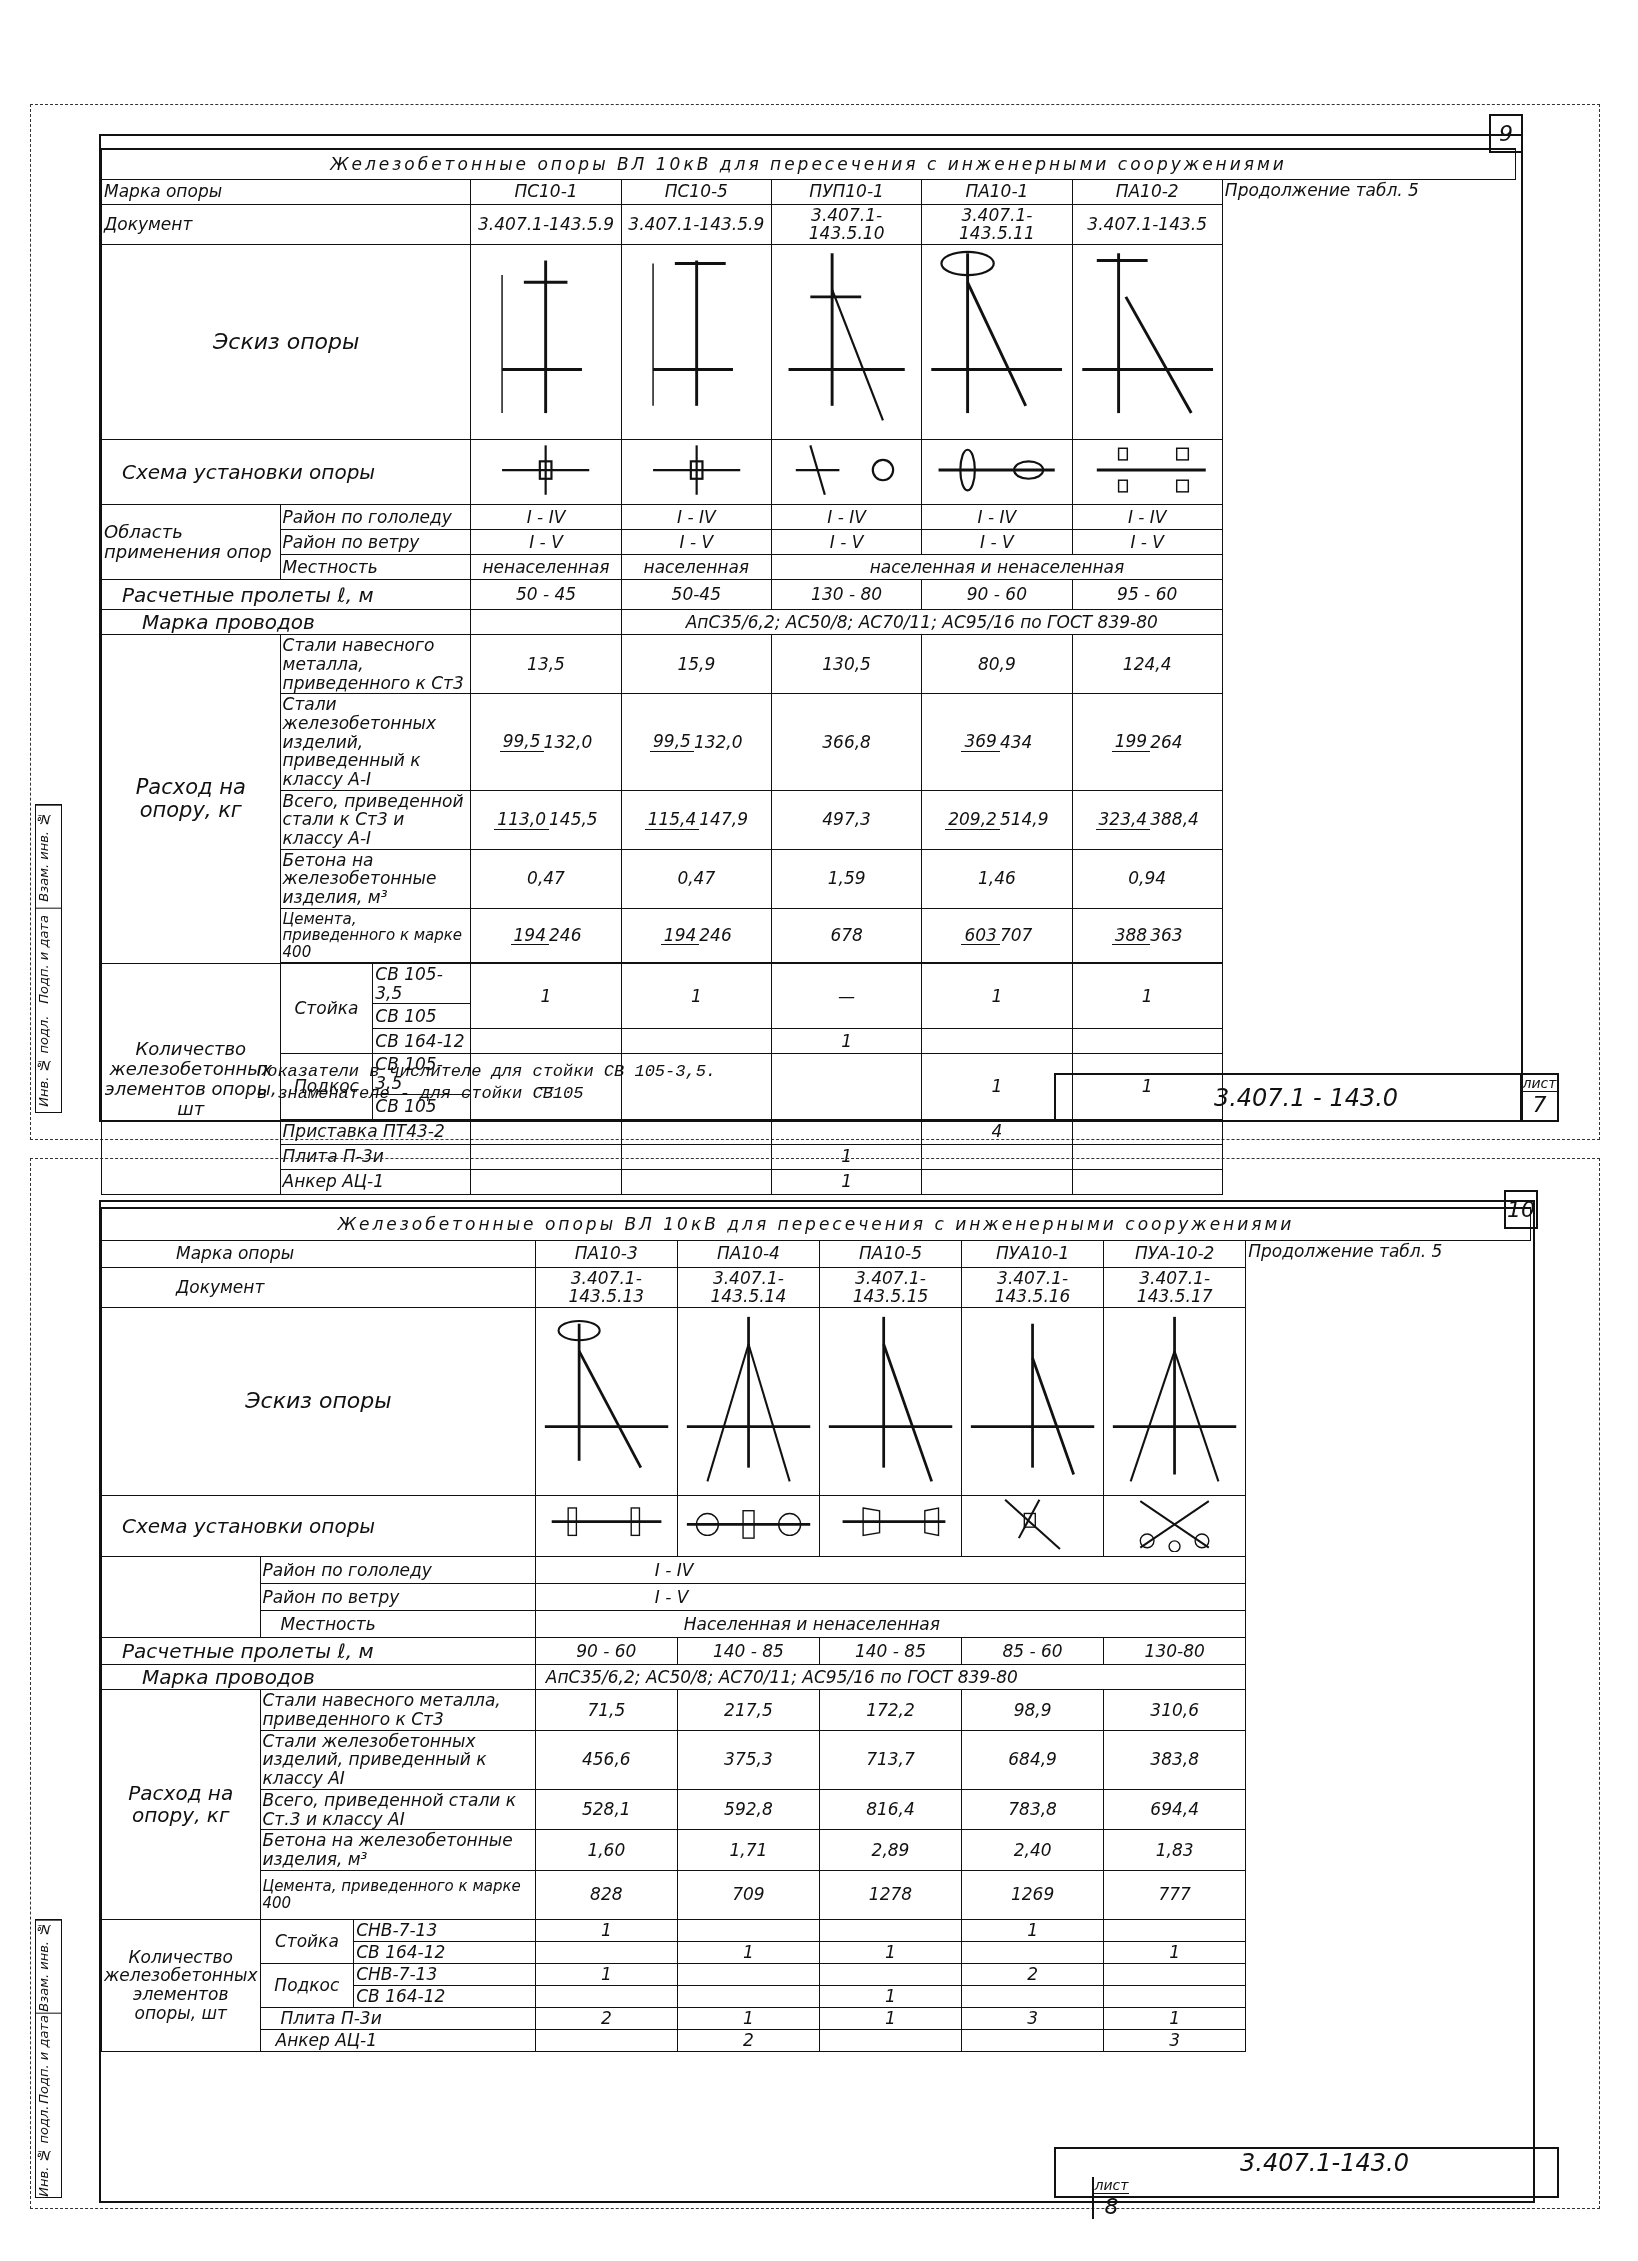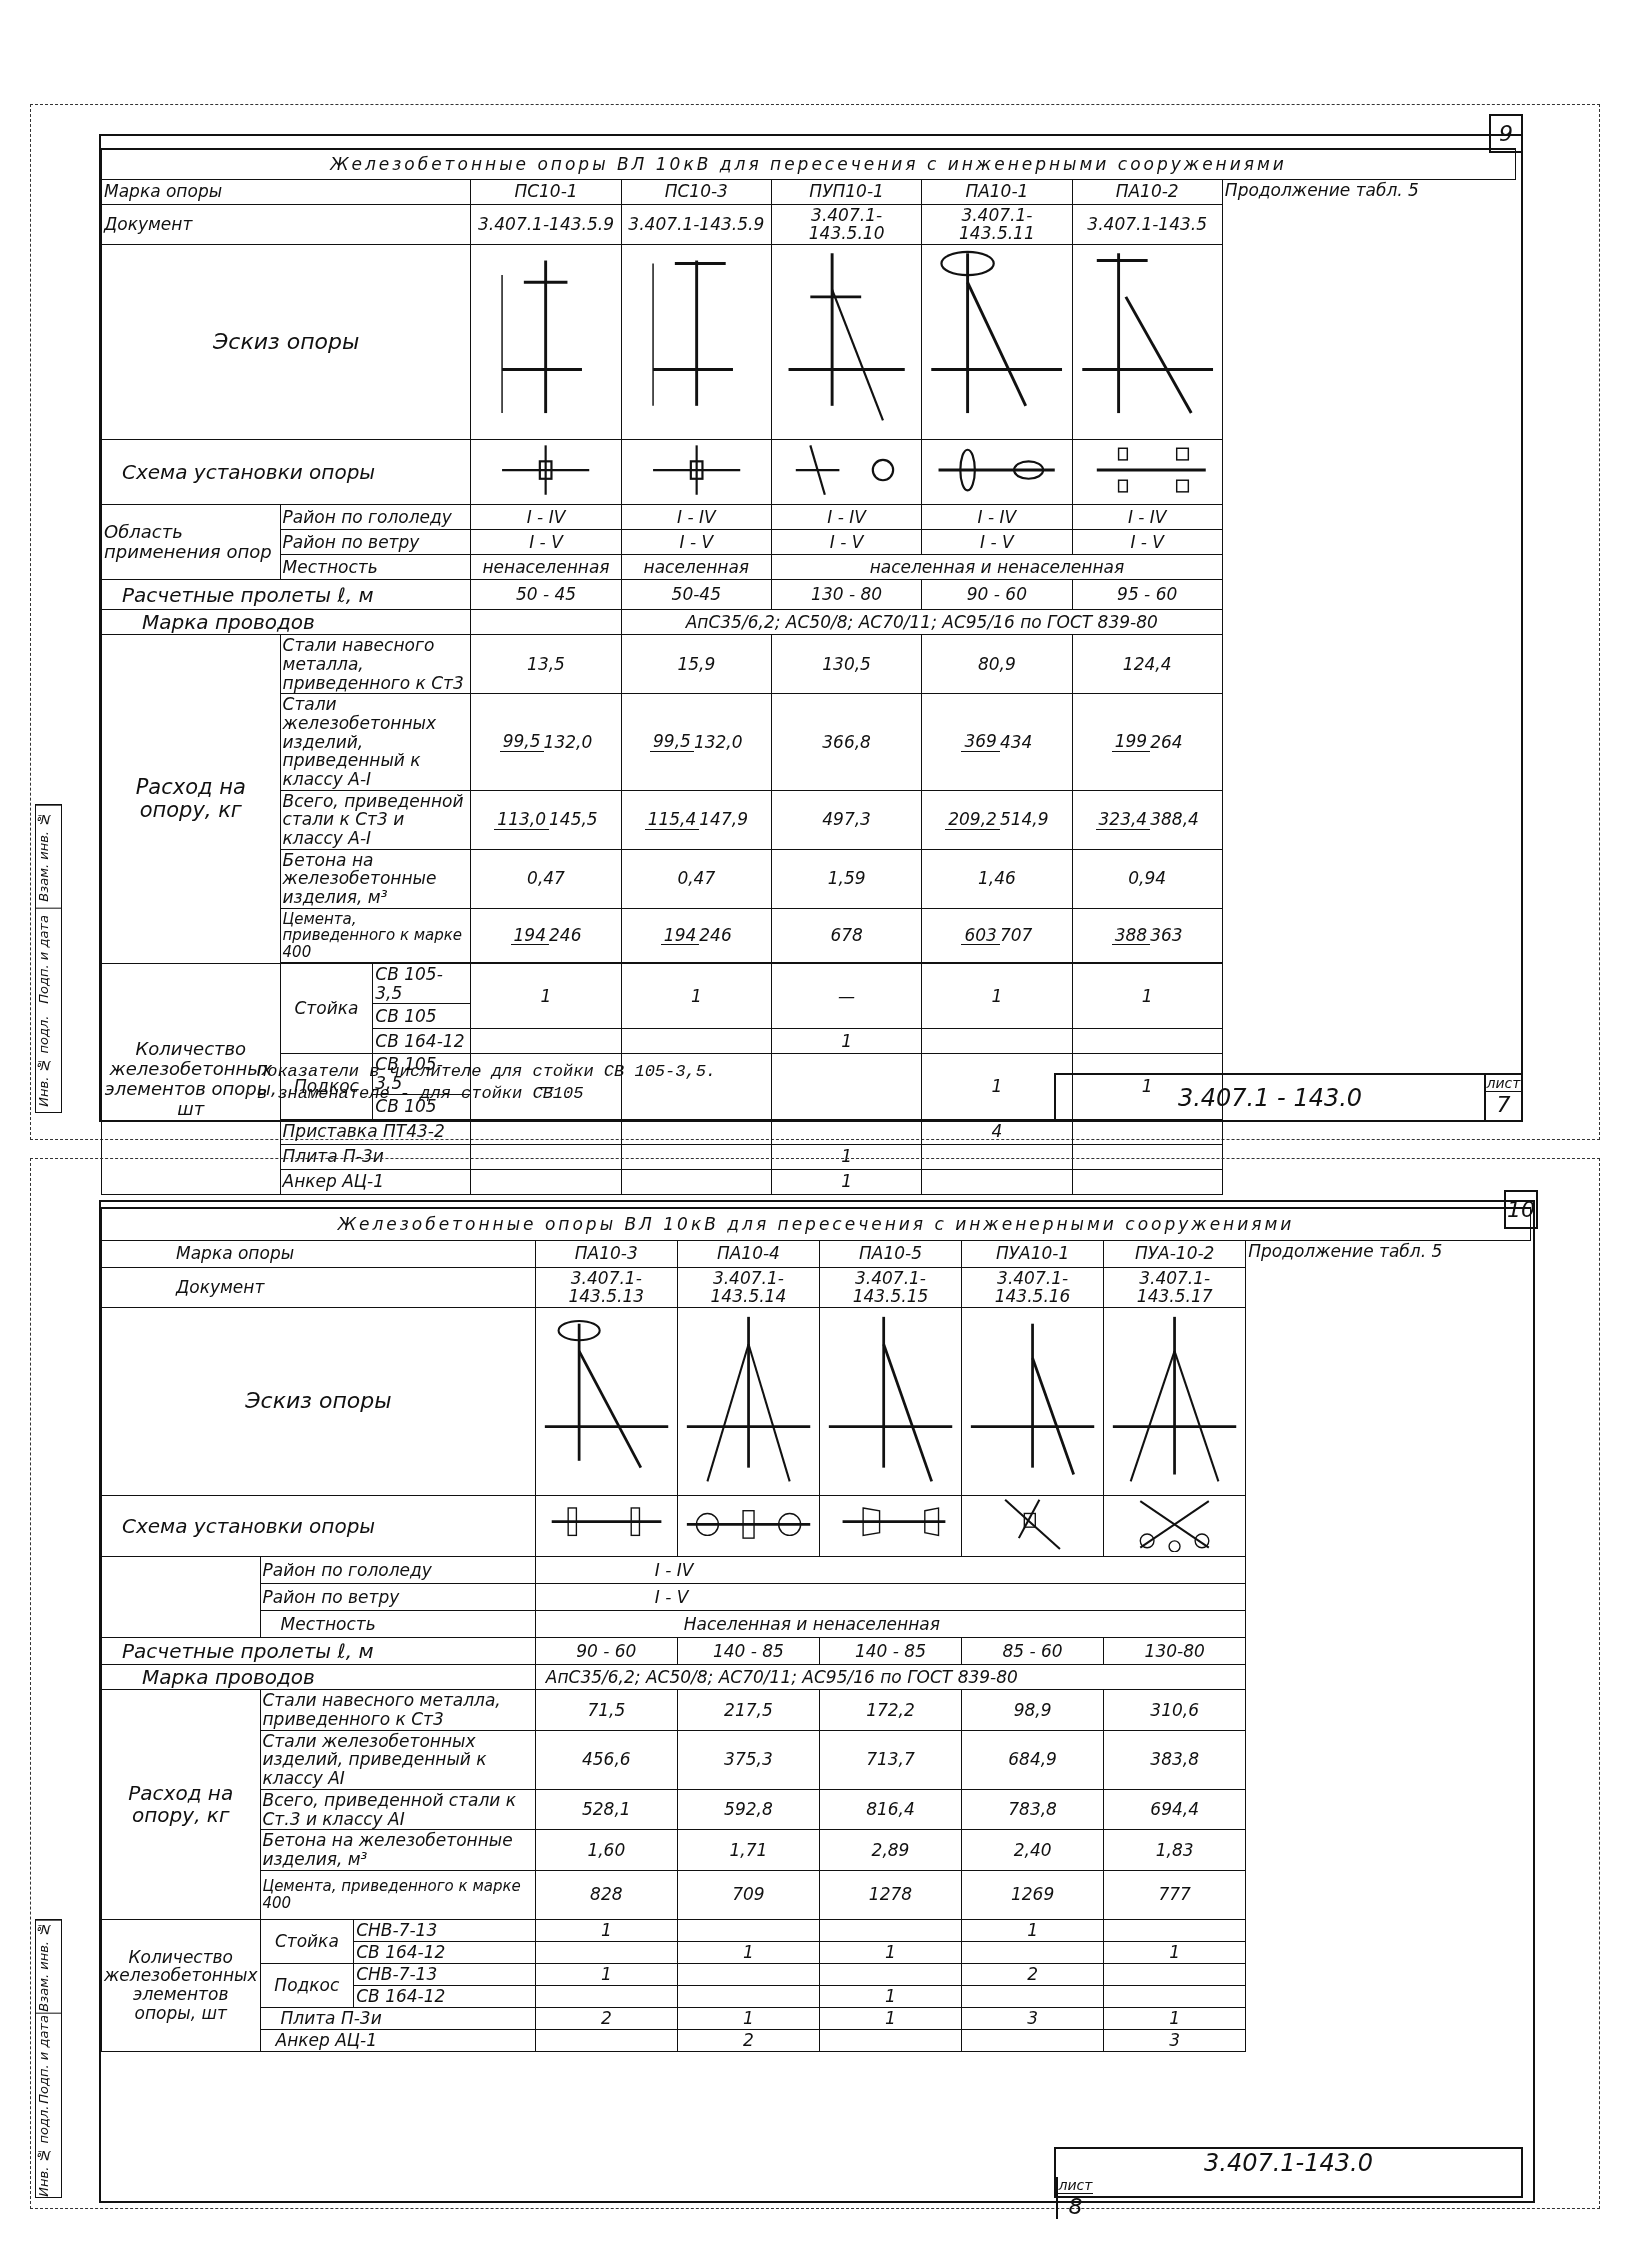--- a/index.html
+++ b/index.html
@@ -14,21 +14,21 @@
   .stamp div:last-child{border-bottom:none;}
   table.t{position:absolute;border-collapse:collapse;font-style:italic;}
   table.t td{border:1.5px solid #111;text-align:center;vertical-align:middle;padding:1px 2px;font-size:17px;line-height:1.1;}
   td.lbl{text-align:left !important;}
   td.title{font-size:21px;letter-spacing:3px;border-top:2.5px solid #111 !important;}
   td.small{font-size:13px;}
   td.note{border:none !important;text-align:left !important;vertical-align:top !important;font-size:18px;}
   .frac{display:inline-flex;flex-direction:row;align-items:center;}
   .frac .num{border-bottom:1.5px solid #111;padding:0 3px;}
   .sk{width:100%;height:100%;}
-  .tb{position:absolute;border:2px solid #111;display:flex;}
+  .tb{position:absolute;border:2px solid #111;display:flex;padding-left:36px;}
   .tb .code{flex:1;font-style:italic;font-size:24px;display:flex;align-items:center;justify-content:center;}
   .tb .lst{width:35px;border-left:2px solid #111;display:flex;flex-direction:column;font-style:italic;}
   .tb .lst span{text-align:center;}
   .tb .lst span:first-child{font-size:14px;border-bottom:1.5px solid #111;}
   .tb .lst span:last-child{font-size:22px;flex:1;}
   .footnote{position:absolute;font-style:italic;font-size:17px;line-height:1.3;font-family:Liberation Mono, monospace;}
 </style>
 </head>
 <body>
 
@@ -54,21 +54,21 @@
       <col style="width:141px">
     <col style="width:275px">
   </colgroup>
   <tbody>
       <tr style="height:30px">
     <td class="title" colspan="9">Железобетонные опоры ВЛ 10кВ для пересечения с инженерными сооружениями</td>
   </tr>
   <tr style="height:25px">
     <td class="lbl" colspan="3">Марка опоры</td>
     <td>ПС10-1</td>
-    <td>ПС10-3</td>
+    <td>ПС10-5</td>
     <td>ПУП10-1</td>
     <td>ПА10-1</td>
     <td>ПА10-2</td>
     <td class="note" rowspan="20">Продолжение табл. 5</td>
   </tr>
   <tr style="height:25px">
     <td class="lbl" colspan="3">Документ</td>
     <td class="small">3.407.1-143.5.9</td>
     <td class="small">3.407.1-143.5.9</td>
     <td class="small">3.407.1-143.5.10</td>

